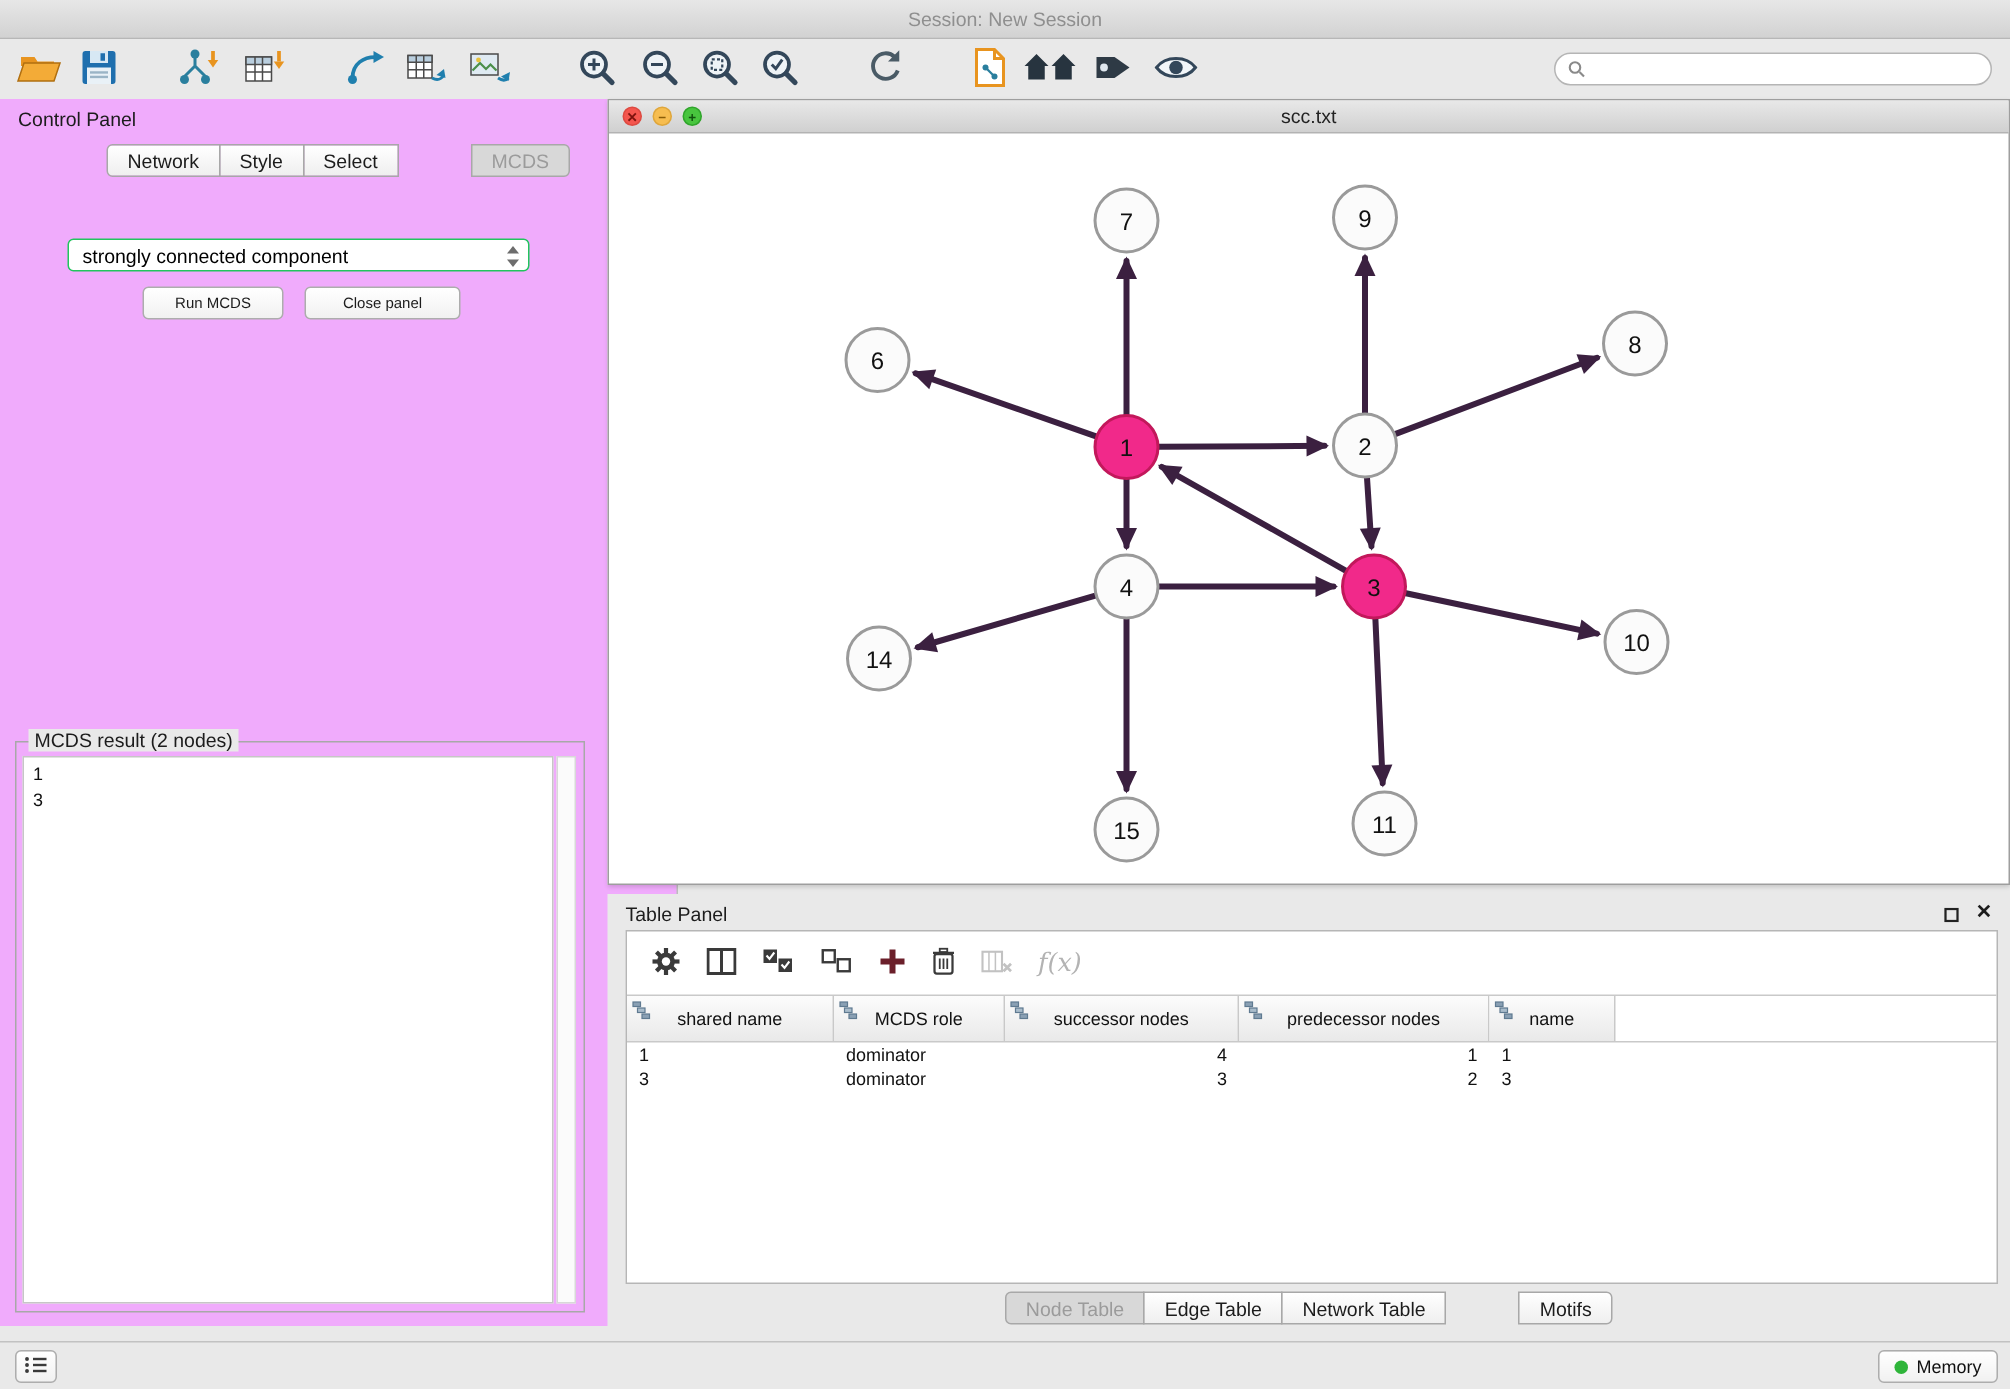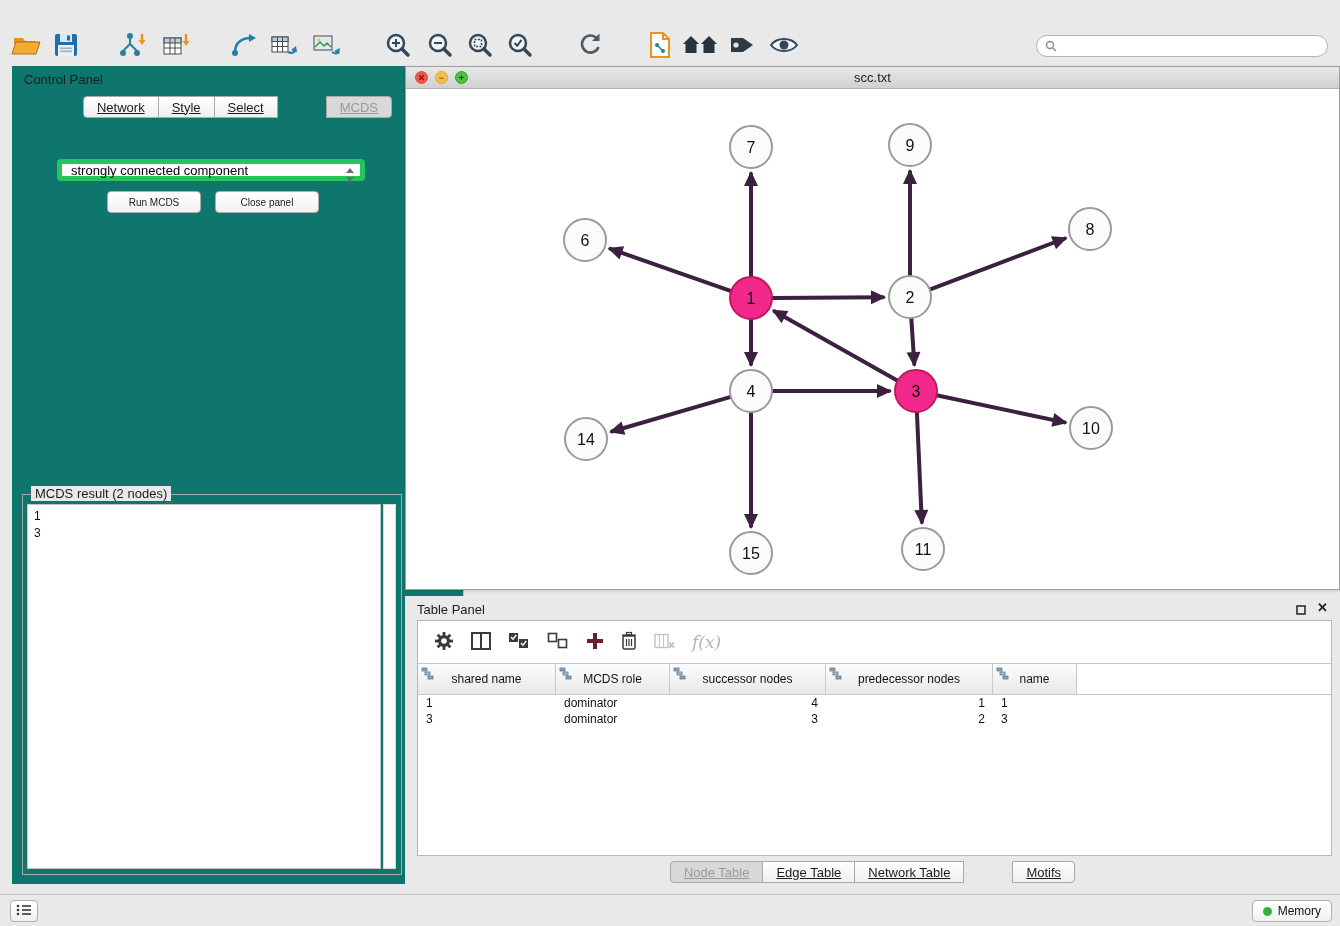--- a/index.html
+++ b/index.html
@@ -13,36 +13,36 @@
 
   
   .main-toolbar { position:absolute; left:0; top:26px; width:100%; height:40px; display:flex; align-items:center; }
   .tb { width:36px; height:34px; display:flex; align-items:center; justify-content:center;
     background:none; border:none; cursor:default; }
   .search-wrap { position:absolute; right:12px; top:9px; width:292px; height:22px; background:#fff;
     border:1px solid #b5b5b5; border-radius:11px; display:flex; align-items:center; padding-left:8px; }
   .search-wrap input { border:none; outline:none; flex:1; height:18px; font-size:12px; background:transparent; }
 
   
-  .control-panel { position:absolute; left:12px; top:66px; width:452px; height:818px; background:#0f766e;
+  .control-panel { position:absolute; left:0; top:66px; width:452px; height:818px; background:#f0abfc;
     border-right:1px solid #bdbdbd; }
   .cp-header { position:relative; height:26px; }
   .panel-title { position:absolute; left:12px; top:6px; font-size:13px; color:#1c1c1c; }
   .win-float { position:absolute; right:34px; top:7px; cursor:default; background:none; border:none; }
   .win-close { position:absolute; right:12px; top:4px; font-size:13px; font-weight:bold; color:#1c1c1c;
     background:none; border:none; cursor:default; }
   .seg-tabs { position:absolute; left:0; top:30px; width:100%; display:flex; justify-content:center; }
   .seg-tab { height:22px; padding:0 13px; font-size:13px; color:#1c1c1c;
-    background:linear-gradient(#ffffff,#efefef); border:1px solid #a8a8a8; margin-left:-1px; cursor:default;text-decoration:underline; }
+    background:linear-gradient(#ffffff,#efefef); border:1px solid #a8a8a8; margin-left:-1px; cursor:default; }
   .seg-tab:first-child { border-radius:4px 0 0 4px; margin-left:0; }
   .seg-tab:last-child { border-radius:0 4px 4px 0;margin-left:48px; }
   .seg-tab.selected { background:#d8d8d8; color:#9b9b9b; }
   .opt-label { position:absolute; left:0; top:71px; width:100%; text-align:center; font-size:13px; color:#1c1c1c; }
   .cp-select { position:absolute; left:45px; top:93px; width:308px; height:22px; background:#fff;
-    border:5px solid #22c55e; border-radius:4px; display:flex; align-items:center; padding:0 22px 0 9px;
+    border:1px solid #22c55e; border-radius:4px; display:flex; align-items:center; padding:0 22px 0 9px;
     font-size:13px; cursor:default; }
   .cp-select .stepper { position:absolute; right:5px; top:3px; }
   .cp-btn { position:absolute; height:22px; font-size:10px; color:#1c1c1c;
     background:linear-gradient(#ffffff,#f1f1f1); border:1px solid #adadad; border-radius:4px; cursor:default; }
   .run-btn { left:95px; top:125px; width:94px; }
   .close-btn { left:203px; top:125px; width:104px; }
   .result-group { position:absolute; left:10px; top:428px; width:380px; height:381px; border:1px solid #a8a8a8; }
   .result-legend { position:absolute; left:8px; top:-9px; background:#e9e9e9; padding:0 4px; font-size:13px; color:#1c1c1c; }
   .result-text { position:absolute; left:4px; top:9px; right:20px; bottom:5px; background:#fff;
     border:1px solid #c6c6c6; padding:3px 6px; font-size:12px; line-height:17px; color:#111; overflow:hidden; }
@@ -84,20 +84,23 @@
   .memory-btn { position:absolute; right:8px; top:5px; height:22px; padding:0 10px;
     background:linear-gradient(#ffffff,#f1f1f1); border:1px solid #adadad; border-radius:4px;
     display:flex; align-items:center; gap:6px; font-size:12px; color:#111; cursor:default; }
   .mem-dot { width:9px; height:9px; border-radius:50%; background:#2fb53a; }
 </style>
 </head>
 <body>
 
 <div class="window">
 
+  <div class="titlebar">
+    <span>Session: New Session</span>
+  </div>
 
   <div class="main-toolbar">
     <button class="tb" style="margin-left:8px">
       <span><svg width="30" height="26" viewBox="0 0 30 26">
             <path d="M3 6 h9 l2 3 h11 v3 H3 z" fill="#e8941f"></path>
             <path d="M1 22 L5 10 h24 l-4 12 z" fill="#f3ab37" stroke="#b06f10" stroke-width="1"></path>
           </svg></span>
     </button>
     <button class="tb" style="margin-left:4px">
       <span><svg width="26" height="26" viewBox="0 0 26 26">

